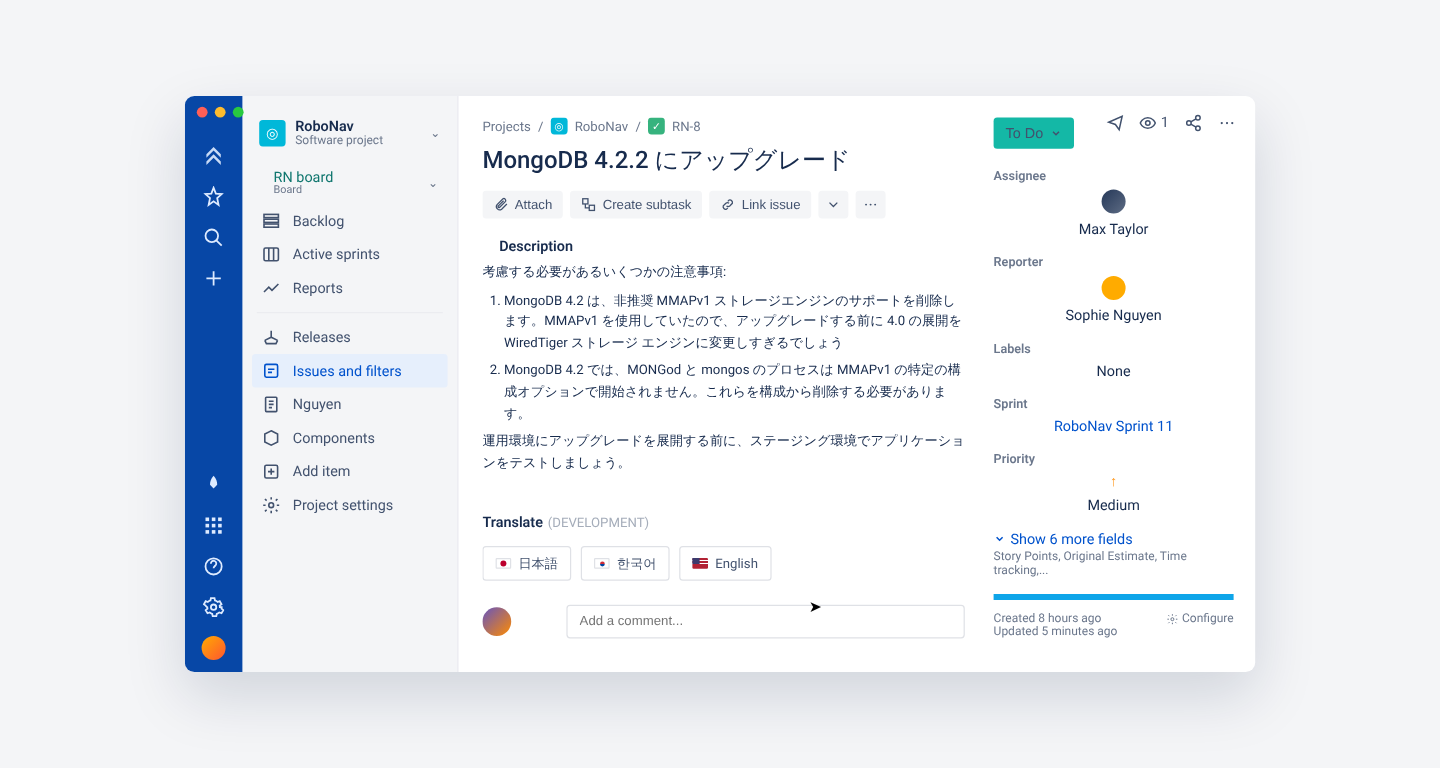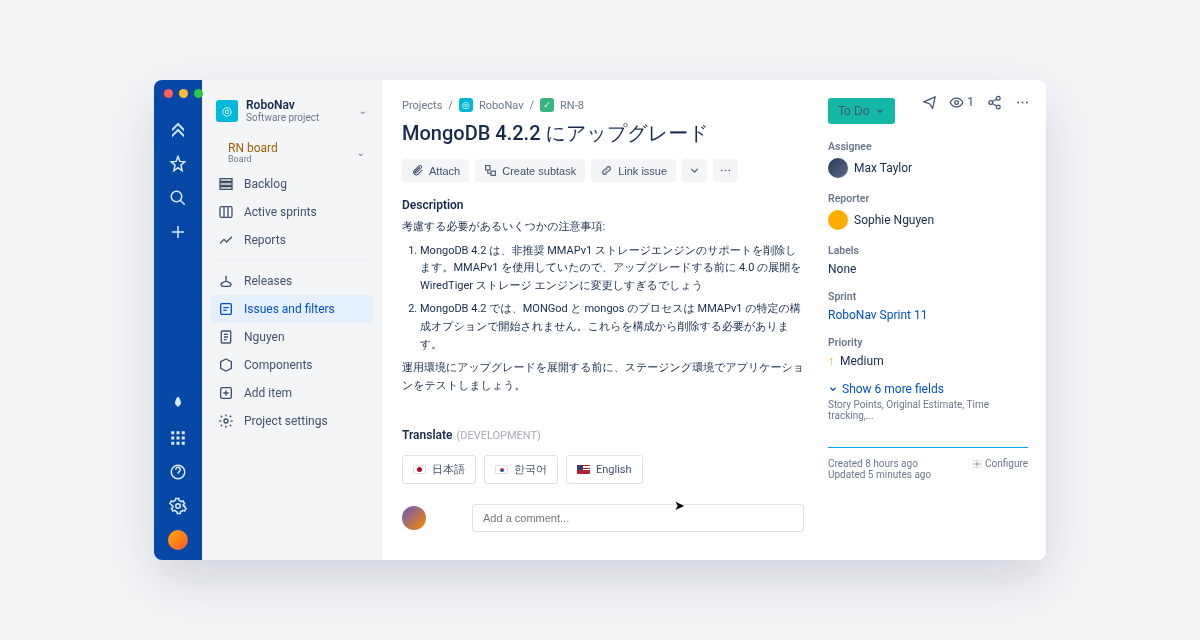--- a/index.html
+++ b/index.html
@@ -87,21 +87,21 @@
 .cic-proj { background: #00b8d9; }
 .cic-iss { background: #36b37e; }
 
 h1 { font-size: 20px; font-weight: 500; color: #172b4d; margin-bottom: 12px; }
 
 .actions { display: flex; gap: 6px; margin-bottom: 16px; }
 .btn { display: inline-flex; align-items: center; gap: 5px; background: #f4f5f7; border: none; border-radius: 3px; padding: 5px 9px; font-size: 11px; color: #42526e; cursor: pointer; }
 .btn svg { width: 13px; height: 13px; }
 .btn-ic { padding: 5px 6px; }
 
-.sect-h { font-size: 12px; font-weight: 600; color: #172b4d; margin-bottom: 6px; }
+.sect-h { font-size: 12px; font-weight: 600; color: #172b4d; margin-bottom: 6px; margin-left: 14px; }
 .desc { font-size: 11px; color: #172b4d; line-height: 1.6; }
 .desc ol { padding-left: 18px; margin: 6px 0; }
 .desc li { margin-bottom: 6px; }
 
 .translate { margin-top: 30px; }
 .tr-head { font-size: 12px; font-weight: 600; color: #172b4d; }
 .tr-dev { color: #a5adba; font-weight: 400; font-size: 11px; }
 .langs { display: flex; gap: 8px; margin-top: 12px; }
 .lang { padding: 6px 10px; border: 1px solid #dfe1e6; border-radius: 3px; font-size: 11px; color: #42526e; cursor: pointer; display: flex; align-items: center; gap: 6px; }
 .flag { width: 13px; height: 9px; border-radius: 1px; display: inline-block; }
@@ -120,29 +120,29 @@
 .top-actions { position: absolute; top: 14px; right: 16px; display: flex; gap: 12px; align-items: center; color: #42526e; }
 .top-actions .tic { width: 16px; height: 16px; display: flex; align-items: center; justify-content: center; cursor: pointer; }
 .top-actions .tic svg { width: 15px; height: 15px; }
 .watch { display: flex; align-items: center; gap: 3px; font-size: 12px; }
 
 
 .status-btn { display: inline-flex; align-items: center; gap: 6px; background: #14b8a6; border: none; border-radius: 3px; padding: 6px 10px; font-size: 12px; color: #42526e; font-weight: 400; cursor: pointer; margin-bottom: 16px; }
 .status-btn svg { width: 10px; height: 10px; }
 .field { margin-bottom: 14px; }
 .field-lbl { font-size: 10.5px; font-weight: 600; color: #6b778c; margin-bottom: 5px; }
-.field-val { font-size: 12px; color: #172b4d; display: flex; align-items: center; gap: 6px; }
+.field-val { font-size: 12px; color: #172b4d; display: flex; align-items: center; gap: 6px; flex-direction: column; }
 .field-val.link { color: #0052cc; }
 .uavatar { width: 20px; height: 20px; border-radius: 50%; }
 .ua1 { background: linear-gradient(135deg,#253858,#5e6c84); }
 .ua2 { background: #ffab00; }
 .pri-ic { color: #ff991f; }
 .more-link { color: #0052cc; font-size: 12px; display: flex; align-items: center; gap: 4px; cursor: pointer; }
 .more-sub { font-size: 10px; color: #6b778c; margin-top: 3px; }
-.meta { font-size: 10px; color: #6b778c; margin-top: 26px; border-top: 1px solid #0ea5e9; padding-top: 10px; }
+.meta { font-size: 10px; color: #6b778c; margin-top: 14px; border-top: 5px solid #0ea5e9; padding-top: 10px; }
 .meta-row { display: flex; justify-content: space-between; align-items: center; }
 .cfg { display: flex; align-items: center; gap: 3px; cursor: pointer; }
 .cursor-ptr { position: absolute; left: 520px; top: 418px; font-size: 13px; color: #000; pointer-events: none; }
 </style>
 </head>
 <body>
 
 <div class="window">
   <div class="traffic-lights">
     <span class="tl-red"></span>
@@ -216,21 +216,21 @@
       </div>
       <span class="chev">⌄</span>
     </div>
 
     <div class="nav-head">
       <span class="nic"><svg viewBox="0 0 24 24" fill="none" stroke="currentColor" stroke-width="2">
             <rect x="3" y="4" width="18" height="16" rx="2"></rect>
             <path d="M9 4v16M15 4v16"></path>
           </svg></span>
       <div class="ntxt">
-        <div style="font-size:12px;color:#a16207">RN board</div>
+        <div style="font-size:12px;color:#0f766e">RN board</div>
         <span class="nav-sub">Board</span>
       </div>
       <span class="chev">⌄</span>
     </div>
 
     <div class="nav-item">
       <span class="nic">
           <svg viewBox="0 0 24 24" fill="none" stroke="currentColor" stroke-width="2">
             <rect x="3" y="4" width="18" height="4"></rect>
             <rect x="3" y="10" width="18" height="4"></rect>

